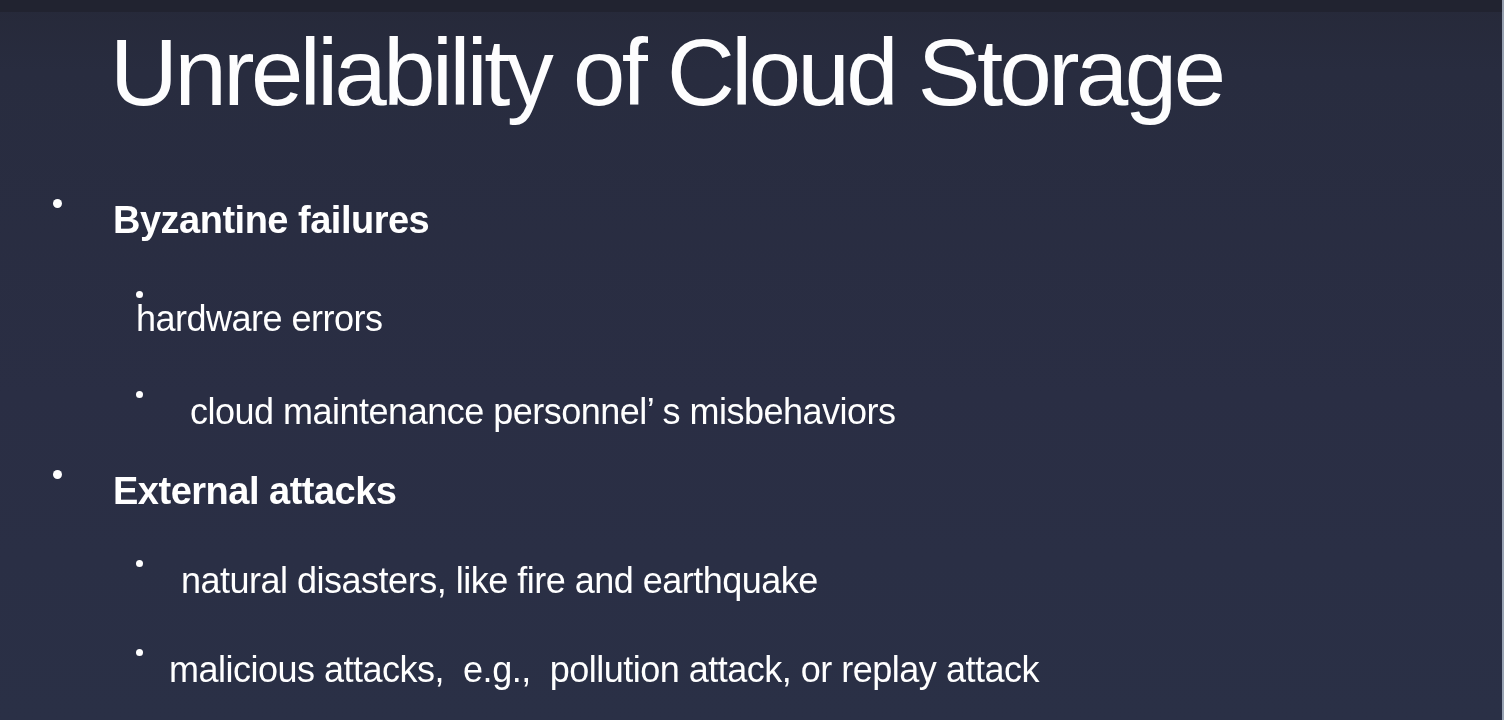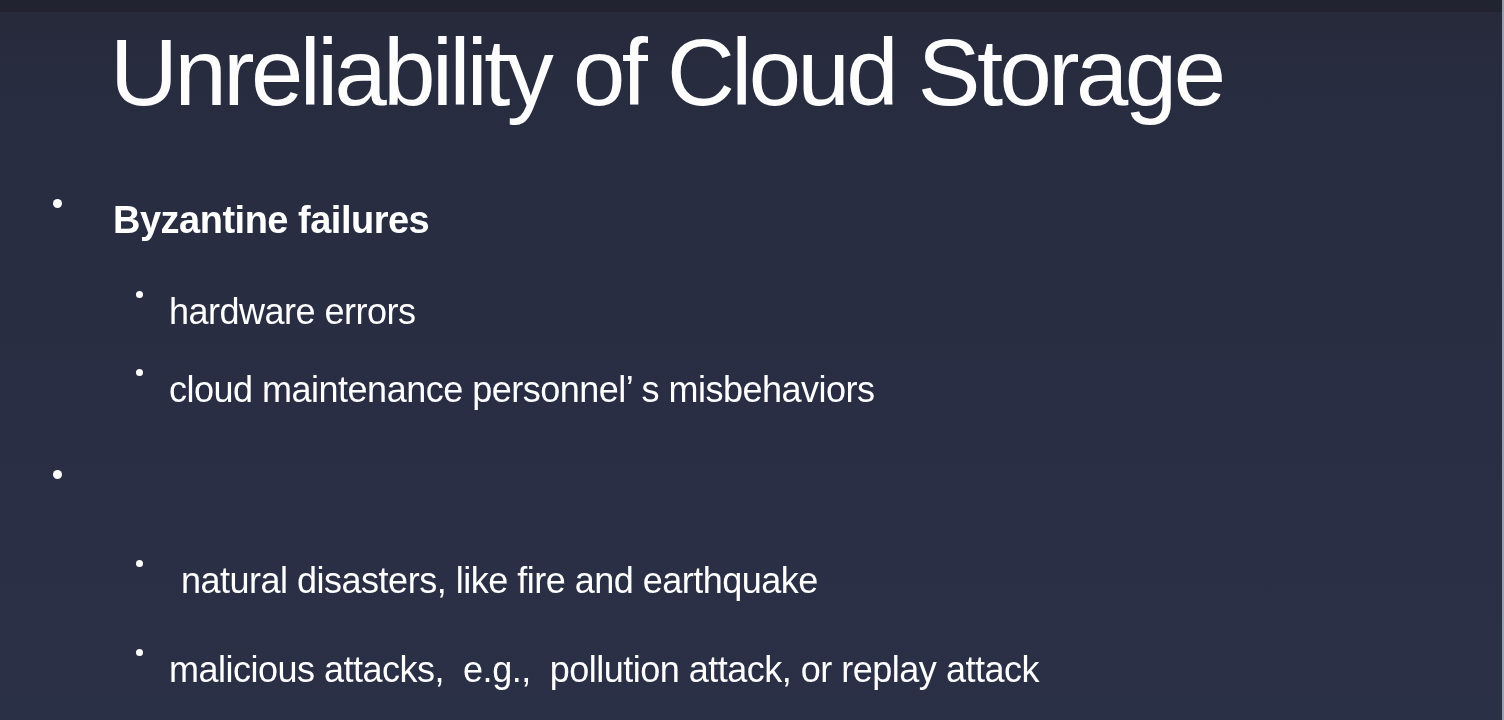--- a/index.html
+++ b/index.html
@@ -74,22 +74,22 @@
     height: 7px;
     margin-right: 26px;
   }
   .level2 .txt {
     font-size: 36px;
     font-weight: 400;
     letter-spacing: -0.5px;
     white-space: pre;
   }
   .row-1 { top: 199px; }
-  .row-2 { top: 291px; }
-  .row-3 { top: 369px; }
+  .row-2 { top: 291px; flex-direction: column; }
+  .row-3 { top: 391px; gap: 21px; }
   .row-4 { top: 470px; }
   .row-5 { top: 560px; gap: 12px; }
   .row-6 { top: 649px; }
 </style>
 </head>
 <body>
 
 <div class="slide">
 
   <div class="top-band"></div>
@@ -107,20 +107,21 @@
     <span class="txt">hardware errors</span>
   </div>
 
   <div class="bullet-row level2 row-3">
     <span class="dot"></span>
     <span class="txt">cloud maintenance personnel’ s misbehaviors</span>
   </div>
 
   <div class="bullet-row level1 row-4">
     <span class="dot"></span>
+    <span class="txt">External attacks</span>
   </div>
 
   <div class="bullet-row level2 row-5">
     <span class="dot"></span>
     <span class="txt">natural disasters, like fire and earthquake</span>
   </div>
 
   <div class="bullet-row level2 row-6">
     <span class="dot"></span>
     <span class="txt">malicious attacks,  e.g.,  pollution attack, or replay attack</span>

